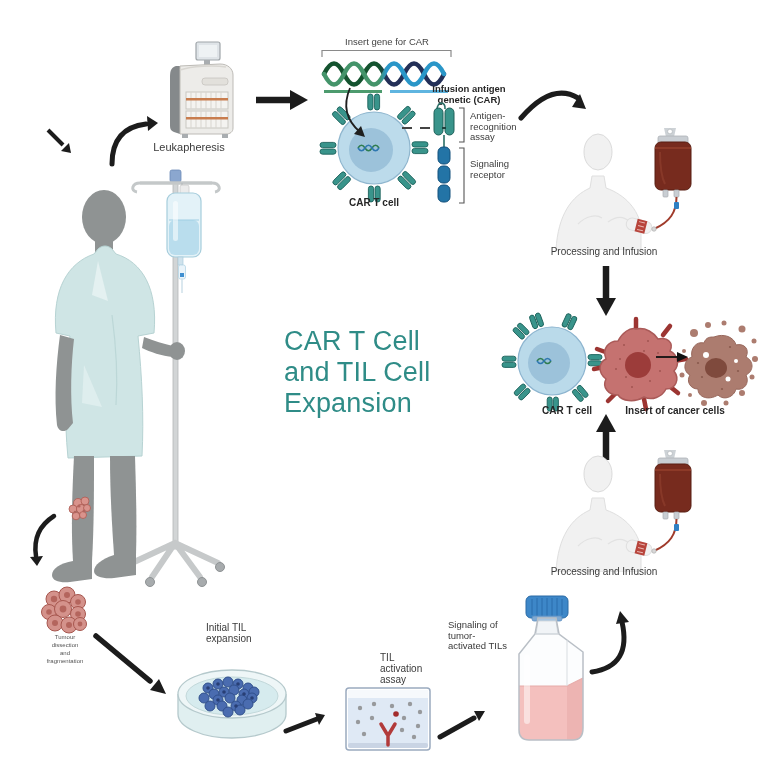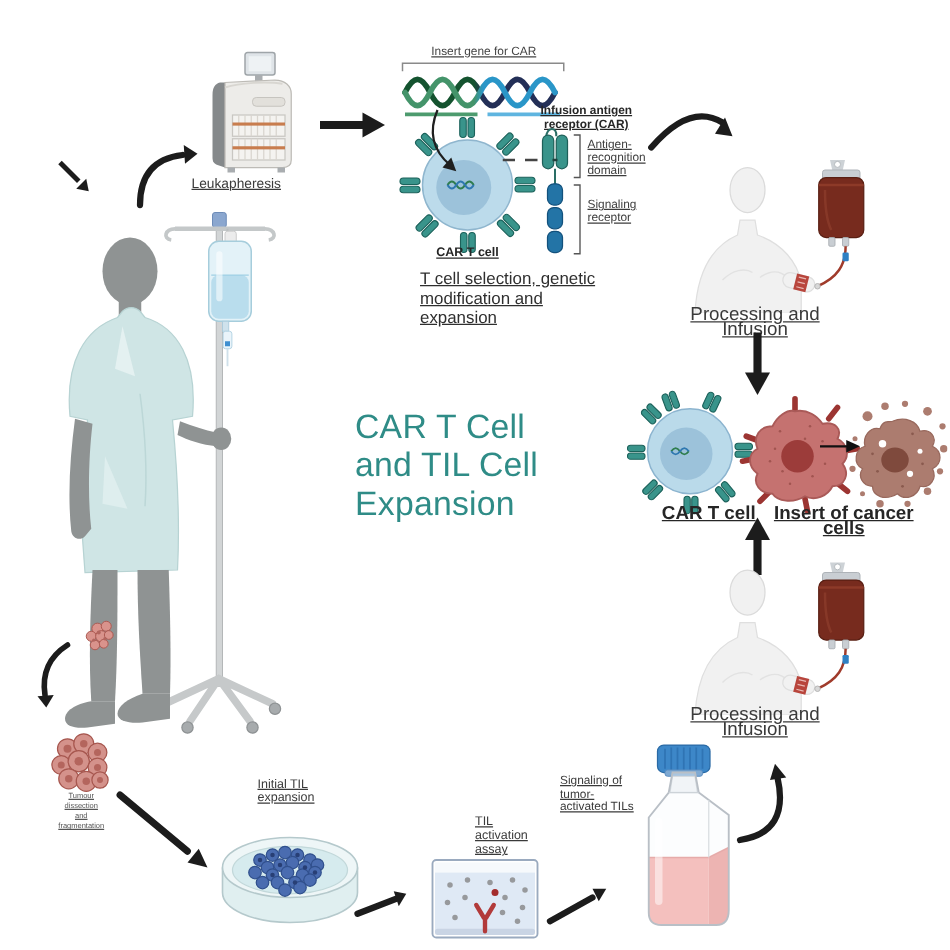--- a/index.html
+++ b/index.html
@@ -1,26 +1,26 @@
 <!DOCTYPE html>
 <html><head>
 <meta charset="utf-8">
 <style>
   html,body{margin:0;padding:0;background:#fff;}
   #canvas{position:relative;width:760px;height:760px;background:#ffffff;overflow:hidden;
           font-family:"Liberation Sans",sans-serif;}
   .abs{position:absolute;}
-  .lbl{position:absolute;color:#3a3a3a;text-decoration:underline;}
+  .lbl{position:absolute;color:#3a3a3a;}
   .c{text-align:center;}
   .b{font-weight:bold;color:#262626;}
   .title{position:absolute;left:284px;top:326px;width:190px;font-size:27px;line-height:31px;
          color:#2f8c87;font-weight:500;letter-spacing:.2px;}
   .s95{font-size:9.5px;line-height:10.5px;}
   .s10{font-size:10px;line-height:11px;}
-  .s105{font-size:15px;line-height:12px;}
+  .s105{font-size:10px;line-height:12px;}
   .s11{font-size:11px;line-height:12px;}
   .s135{font-size:13.5px;line-height:15.5px;color:#2f2f2f;}
   .tiny{font-size:6px;line-height:8px;color:#555;}
   svg{display:block;}
 </style>
 </head>
 <body>
 
 <div id="canvas">
 
@@ -107,38 +107,37 @@
   </svg>
   <div class="lbl s10 b c" style="left:326px;top:197px;width:96px">CAR T cell</div>
 
   <svg class="abs" style="left:402px;top:126px" width="34" height="4">
     <rect x="0" y="1" width="10" height="2" fill="#444"></rect>
       <rect x="18" y="1" width="10" height="2" fill="#444"></rect>
   </svg>
 
   <div class="lbl s95 b c" style="left:414px;top:83px;width:110px;line-height:11px">
     <div>Infusion antigen</div>
-    <div>receptor (CAR)</div>
+    <div>genetic (CAR)</div>
   </div>
   <svg class="abs" style="left:428px;top:96px" width="90" height="116">
     <path d="M9,14 C9,5 18,5 17,13" stroke="#2a6e66" stroke-width="1.6" fill="none"></path>
     <rect x="6" y="12" width="9" height="27" rx="4.5" fill="#39948b" stroke="#1e6059" stroke-width="1"></rect>
     <rect x="17" y="12" width="9" height="27" rx="4.5" fill="#39948b" stroke="#1e6059" stroke-width="1"></rect>
     <rect x="14" y="31" width="4" height="2" fill="#20413d"></rect>
     <path d="M16,39 L16,52" stroke="#2a6e66" stroke-width="1.6"></path>
     <rect x="10" y="51" width="12" height="17" rx="5" fill="#2374a6" stroke="#13517c" stroke-width="1"></rect>
     <rect x="10" y="70" width="12" height="17" rx="5" fill="#2374a6" stroke="#13517c" stroke-width="1"></rect>
     <rect x="10" y="89" width="12" height="17" rx="5" fill="#2374a6" stroke="#13517c" stroke-width="1"></rect>
     <path d="M31,12 L36,12 L36,46 L31,46" stroke="#555" stroke-width="1.1" fill="none"></path>
     <path d="M31,52 L36,52 L36,107 L31,107" stroke="#555" stroke-width="1.1" fill="none"></path>
   </svg>
-  <div class="lbl s95" style="left:470px;top:111px;width:46px;color:#3c3c3c">Antigen-recognition domain</div>
+  <div class="lbl s95" style="left:470px;top:111px;width:46px;color:#3c3c3c">Antigen-recognition assay</div>
   <div class="lbl s95" style="left:470px;top:159px;width:46px;color:#3c3c3c">Signaling receptor</div>
 
-  <div class="lbl s135" style="left:336px;top:215px;width:162px">T cell selection, genetic modification and expansion</div>
 
   <svg class="abs" style="left:516px;top:84px" width="82" height="50">
     <path d="M5,34 Q36,-2 62,14" stroke="#1c1c1c" stroke-width="5" fill="none" stroke-linecap="round"></path>
     <polygon points="70,25 56,23 64,10" fill="#1c1c1c"></polygon>
   </svg>
 
   <svg class="abs" style="left:548px;top:126px" width="150" height="124">
     <ellipse cx="50" cy="26" rx="14" ry="18" fill="#f1f1f1" stroke="#dbdbdb" stroke-width="1"></ellipse>
     <path d="M8,124 C10,88 24,70 42,62 L44,50 L56,50 L58,62 C78,69 90,84 93,100 L93,124 Z" fill="#f1f1f1" stroke="#dfdfdf" stroke-width="1"></path>
     <path d="M30,98 C38,90 48,88 54,92 M60,96 C68,90 76,90 82,96" stroke="#e2e2e2" stroke-width="1.2" fill="none"></path>

